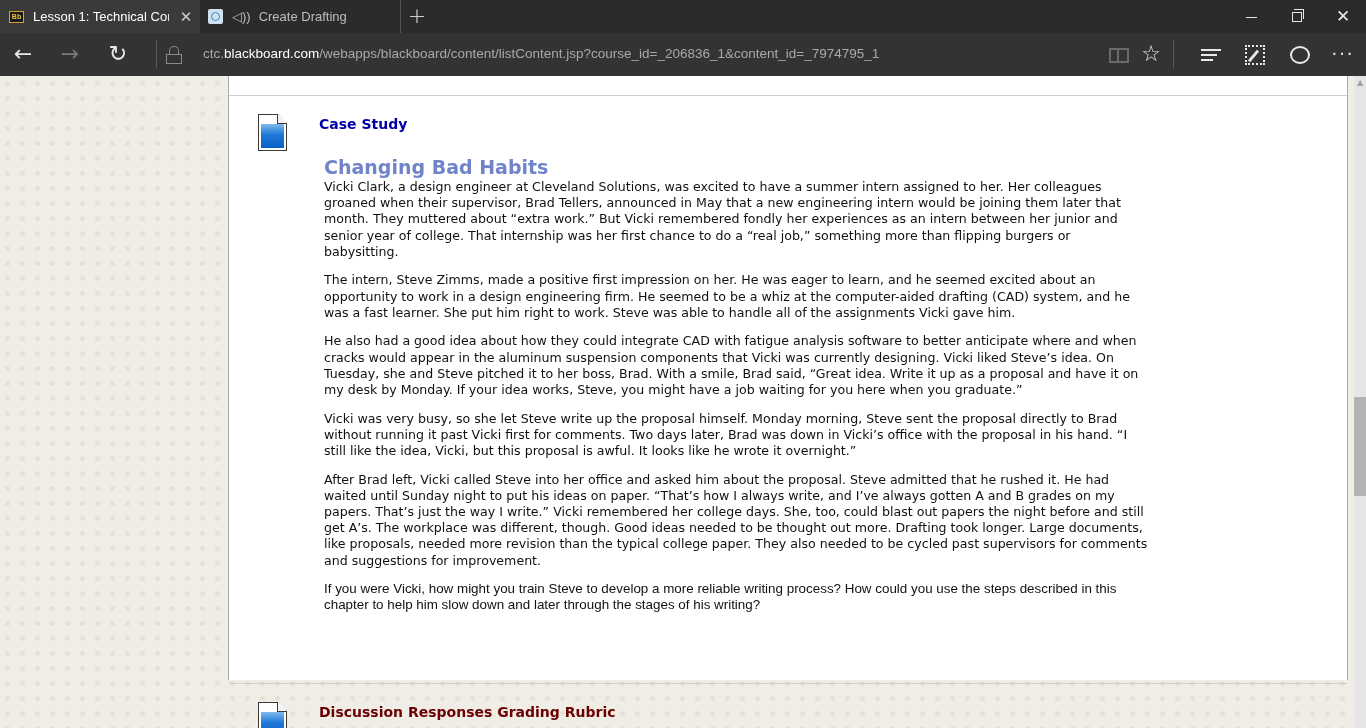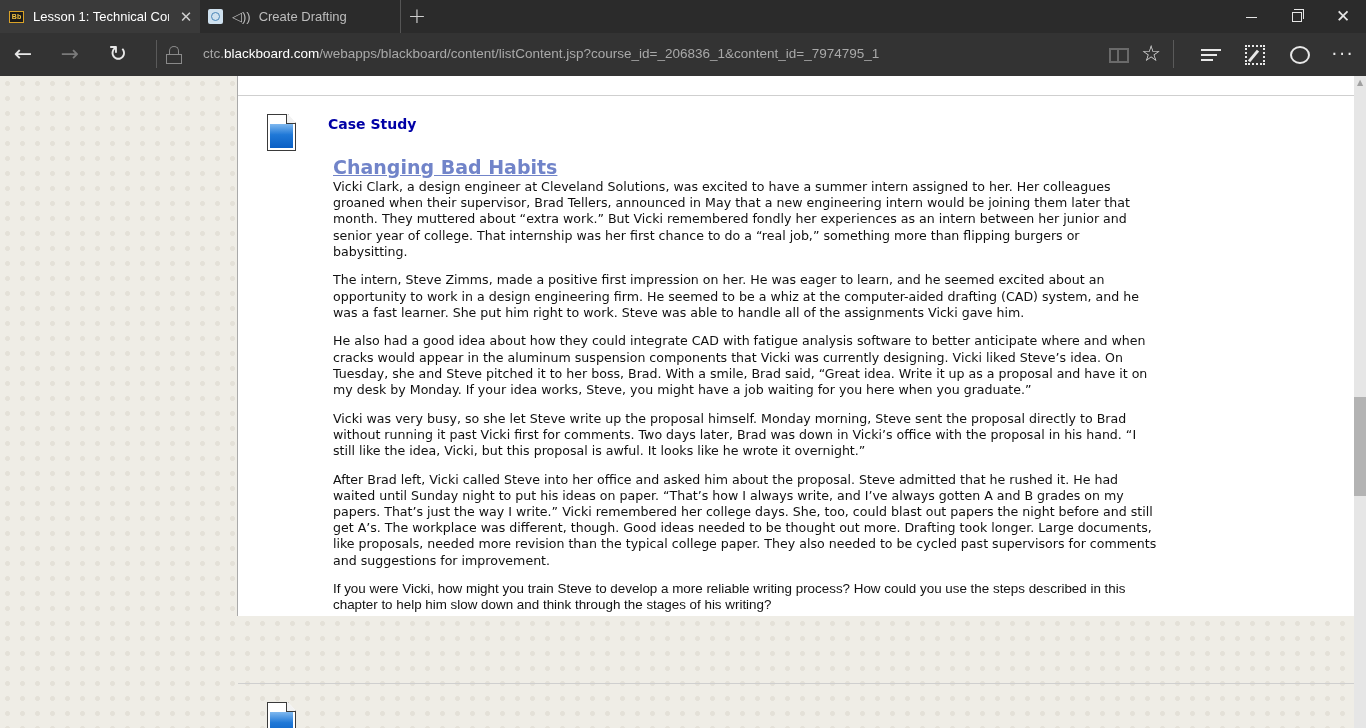--- a/index.html
+++ b/index.html
@@ -53,33 +53,33 @@
   .note-icon { display: inline-block; width: 20px; height: 20px; border: 2px dotted #e8e8e8; vertical-align: middle; position: relative; }
   .note-icon:after { content: ""; position: absolute; left: 5px; top: 2px; width: 3px; height: 14px; background: #e8e8e8; transform: rotate(40deg); }
   .share-icon { display: inline-block; width: 20px; height: 18px; border: 2px solid #e8e8e8; border-radius: 50%; vertical-align: middle; }
 
   
   .page { position: absolute; left: 0; top: 76px; width: 1354px; height: 652px; overflow: hidden;
     background-color: #efede6;
     background-image:
       radial-gradient(circle, #e4e1d8 2.2px, transparent 2.6px);
     background-size: 15px 15px; }
-  .content-frame { position: absolute; left: 237px; top: 0; width: 1120px; height: 540px; background: #ffffff; border-left: 1px solid #a9a9a9; border-right: 1px solid #a9a9a9; }
+  .content-frame { position: absolute; left: 228px; top: 0; width: 1120px; height: 604px; background: #ffffff; border-left: 1px solid #a9a9a9; border-right: 1px solid #a9a9a9; }
   .rule { position: absolute; left: 0; width: 1118px; height: 1px; background: #cfcfcf; }
 
   .doc-icon { position: absolute; width: 29px; height: 37px; background: #ffffff; border: 1px solid #3a3a3a; clip-path: polygon(0 0, 72% 0, 100% 24%, 100% 100%, 0 100%); }
   .doc-icon:before { content: ""; position: absolute; left: 2px; right: 2px; top: 9px; bottom: 2px; background: linear-gradient(#7fb8ef, #1f78d7 45%, #0a5fc4); }
   .doc-icon:after { content: ""; position: absolute; right: -1px; top: -1px; width: 9px; height: 9px; border-left: 1px solid #3a3a3a; border-bottom: 1px solid #3a3a3a; background: #f2f2f2; }
 
   .item-title { position: absolute; font-family: "DejaVu Sans", sans-serif; font-weight: bold; font-size: 14px; text-decoration: none; cursor: pointer; }
   .item-title.blue { color: #0000a6; }
   .item-title.maroon { color: #6b0000; }
 
   .article { position: absolute; left: 95px; top: 80px; width: 825px; }
-  .article h2 { font-family: "DejaVu Sans", sans-serif; font-size: 19px; font-weight: bold; color: #7184c9; margin-bottom: 1px; margin-left: 0; text-decoration: underline; }
+  .article h2 { font-family: "DejaVu Sans", sans-serif; font-size: 19px; font-weight: bold; color: #7184c9; margin-bottom: 1px; margin-left: 0; }
   .article p { font-family: "DejaVu Sans", sans-serif; font-size: 12.6px; line-height: 16.2px; color: #111111; margin-bottom: 12.4px; }
   .article p.narrow { font-family: "Liberation Sans", sans-serif; font-size: 13.4px; letter-spacing: 0; }
 
   
   .scrollbar { position: absolute; left: 1354px; top: 76px; width: 12px; height: 652px; background: #e6e6e6; }
   .scroll-up { position: absolute; left: 0; top: 0; width: 12px; height: 14px; color: #a0a0a0; font-size: 8px; text-align: center; line-height: 14px; cursor: pointer; }
   .scroll-thumb { position: absolute; left: 0; top: 321px; width: 12px; height: 99px; background: #b3b3b3; cursor: pointer; }
 </style>
 </head>
 <body>
@@ -132,25 +132,26 @@
     <div class="doc-icon" style="left:29px; top:38px"></div>
     <a class="item-title blue" style="left:90px; top:40px">Case Study</a>
 
     <div class="article">
       <h2>Changing Bad Habits</h2>
       <p>Vicki Clark, a design engineer at Cleveland Solutions, was excited to have a summer intern assigned to her. Her colleagues groaned when their supervisor, Brad Tellers, announced in May that a new engineering intern would be joining them later that month. They muttered about “extra work.” But Vicki remembered fondly her experiences as an intern between her junior and senior year of college. That internship was her first chance to do a “real job,” something more than flipping burgers or babysitting.</p>
       <p>The intern, Steve Zimms, made a positive first impression on her. He was eager to learn, and he seemed excited about an opportunity to work in a design engineering firm. He seemed to be a whiz at the computer-aided drafting (CAD) system, and he was a fast learner. She put him right to work. Steve was able to handle all of the assignments Vicki gave him.</p>
       <p>He also had a good idea about how they could integrate CAD with fatigue analysis software to better anticipate where and when cracks would appear in the aluminum suspension components that Vicki was currently designing. Vicki liked Steve’s idea. On Tuesday, she and Steve pitched it to her boss, Brad. With a smile, Brad said, “Great idea. Write it up as a proposal and have it on my desk by Monday. If your idea works, Steve, you might have a job waiting for you here when you graduate.”</p>
       <p>Vicki was very busy, so she let Steve write up the proposal himself. Monday morning, Steve sent the proposal directly to Brad without running it past Vicki first for comments. Two days later, Brad was down in Vicki’s office with the proposal in his hand. “I still like the idea, Vicki, but this proposal is awful. It looks like he wrote it overnight.”</p>
       <p>After Brad left, Vicki called Steve into her office and asked him about the proposal. Steve admitted that he rushed it. He had waited until Sunday night to put his ideas on paper. “That’s how I always write, and I’ve always gotten A and B grades on my papers. That’s just the way I write.” Vicki remembered her college days. She, too, could blast out papers the night before and still get A’s. The workplace was different, though. Good ideas needed to be thought out more. Drafting took longer. Large documents, like proposals, needed more revision than the typical college paper. They also needed to be cycled past supervisors for comments and suggestions for improvement.</p>
-      <p class="narrow">If you were Vicki, how might you train Steve to develop a more reliable writing process? How could you use the steps described in this chapter to help him slow down and think through the stages of his writing?</p>
+      <p class="narrow">If you were Vicki, how might you train Steve to develop a more reliable writing process? How could you use the steps described in this chapter to help him slow down and later through the stages of his writing?</p>
     </div>
 
     <div class="rule" style="top:607px"></div>
 
     <div class="doc-icon" style="left:29px; top:626px"></div>
+    <a class="item-title maroon" style="left:90px; top:628px">Discussion Responses Grading Rubric</a>
   </div>
 </div>
 
 <div class="scrollbar">
   <div class="scroll-up">▲</div>
   <div class="scroll-thumb"></div>
 </div>
 
 </body></html>

